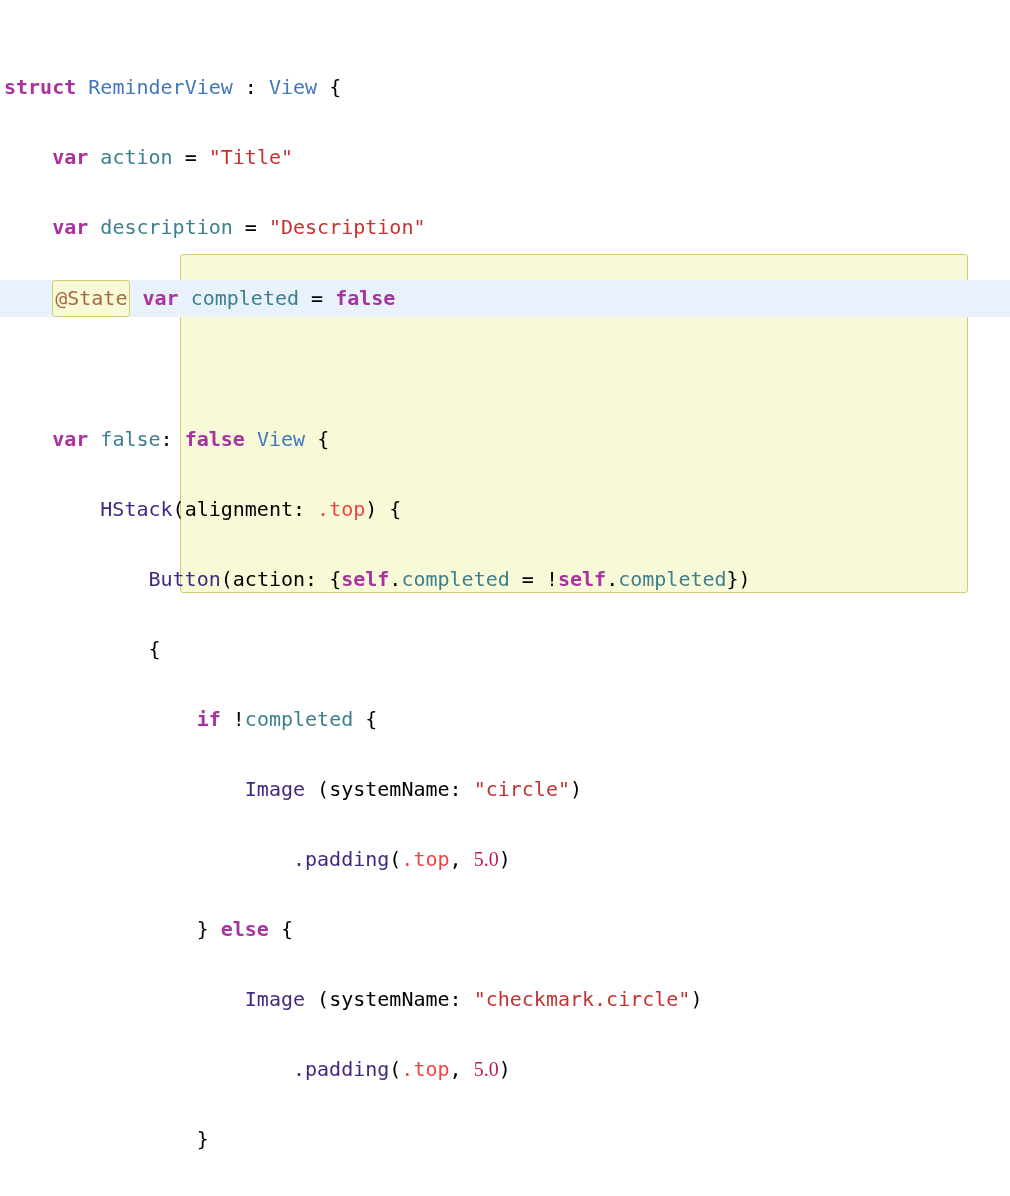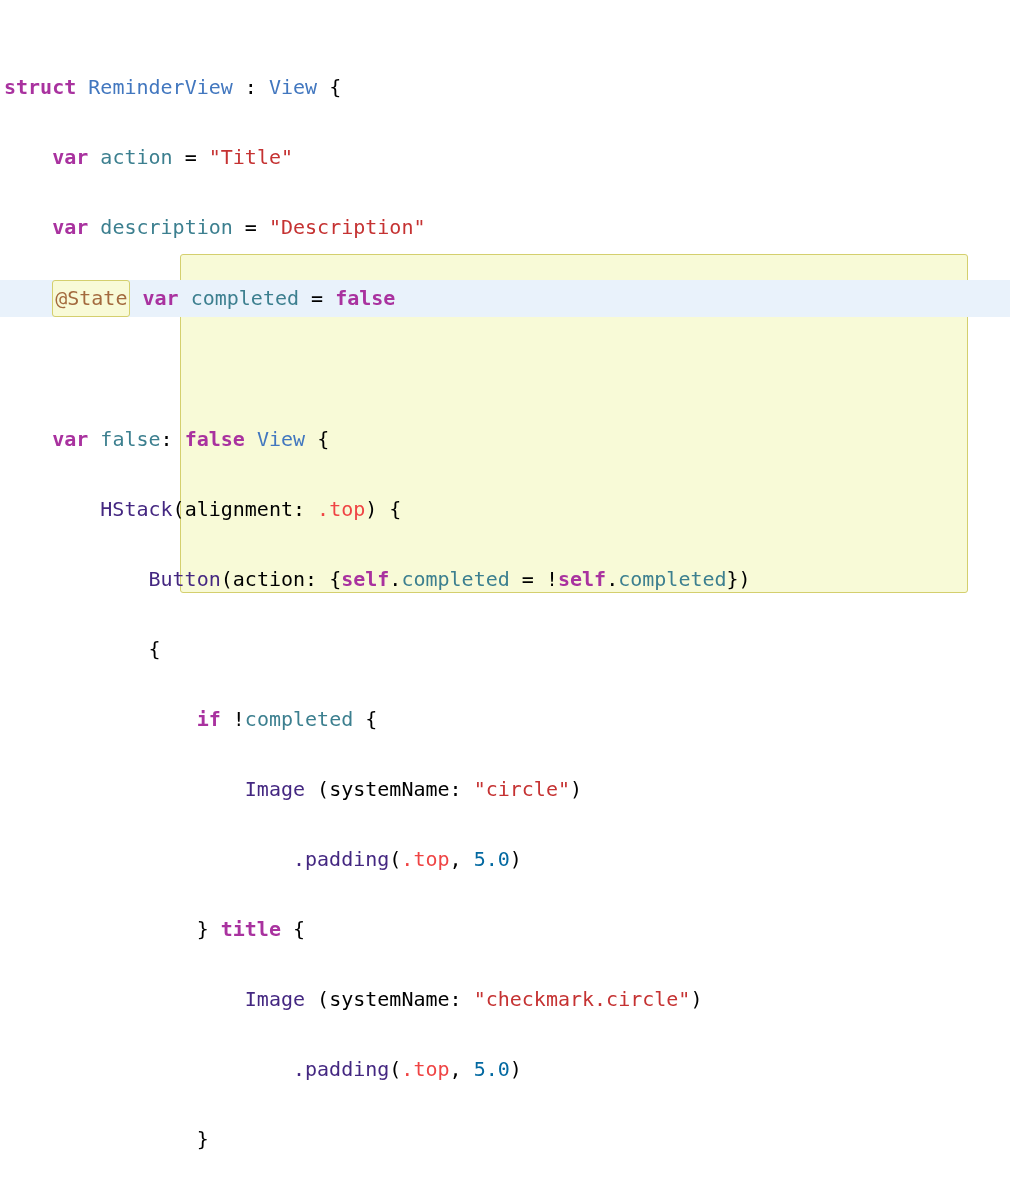--- a/index.html
+++ b/index.html
@@ -21,21 +21,21 @@
     position: relative;
   }
   .line.hl {
     background: #e9f2fb;
   }
   .kw     { color: #a9329f; font-weight: 600; }  
   .type   { color: #4277bf; }                 
   .attr   { color: #a36a3e; }                 
   .ident  { color: #3c7f8f; }                 
   .str    { color: #c53232; }                 
-  .num    { color: #0369a1; }                 
+  .num    { color: #be185d; font-family: Liberation Serif, serif; }                 
   .bool   { color: #a9329f; font-weight: 600; }
   .func   { color: #442781; }                 
   .enum   { color: #ef4444; }                 
   .slf    { color: #a9329f; font-weight: 600; margin-top: 36px;}
   .prop   { color: #3c7f8f; }
   .punct  { color: #000; }
   .fname  { color: #000; }                    
 
   .box {
     background: #f8fad7;
@@ -63,21 +63,21 @@
 <span class="line">    <span class="kw">var</span> <span class="ident">description</span> <span class="punct">=</span> <span class="str">"Description"</span></span>
 <span class="line hl">    <span class="box"><span class="attr">@State</span></span> <span class="kw">var</span> <span class="ident">completed</span> <span class="punct">=</span> <span class="bool">false</span></span>
 <span class="line"> </span>
 <span class="line">    <span class="kw">var</span> <span class="ident">false</span><span class="punct">:</span> <span class="kw">false</span> <span class="type">View</span> <span class="punct">{</span></span>
 <span class="line">        <span class="func">HStack</span><span class="punct">(</span><span class="fname">alignment</span><span class="punct">:</span> <span class="enum">.top</span><span class="punct">) {</span></span>
 <span class="line">            <span class="func">Button</span><span class="punct">(</span><span class="fname">action</span><span class="punct">: {</span><span class="slf">self</span><span class="punct">.</span><span class="prop">completed</span> <span class="punct">=</span> <span class="punct">!</span><span class="slf">self</span><span class="punct">.</span><span class="prop">completed</span><span class="punct">})</span></span>
 <span class="line">            <span class="punct">{</span></span>
 <span class="line">                <span class="kw">if</span> <span class="punct">!</span><span class="ident">completed</span> <span class="punct">{</span></span>
 <span class="line">                    <span class="func">Image</span> <span class="punct">(</span><span class="fname">systemName</span><span class="punct">:</span> <span class="str">"circle"</span><span class="punct">)</span></span>
 <span class="line">                        <span class="func">.padding</span><span class="punct">(</span><span class="enum">.top</span><span class="punct">,</span> <span class="num">5.0</span><span class="punct">)</span></span>
-<span class="line">                <span class="punct">}</span> <span class="kw">title</span> <span class="punct">{</span></span>
+<span class="line">                <span class="punct">}</span> <span class="kw">else</span> <span class="punct">{</span></span>
 <span class="line">                    <span class="func">Image</span> <span class="punct">(</span><span class="fname">systemName</span><span class="punct">:</span> <span class="str">"checkmark.circle"</span><span class="punct">)</span></span>
 <span class="line">                        <span class="func">.padding</span><span class="punct">(</span><span class="enum">.top</span><span class="punct">,</span> <span class="num">5.0</span><span class="punct">)</span></span>
 <span class="line">                <span class="punct">}</span></span>
 <span class="line">            </span>
 
 
 
 
 
 

